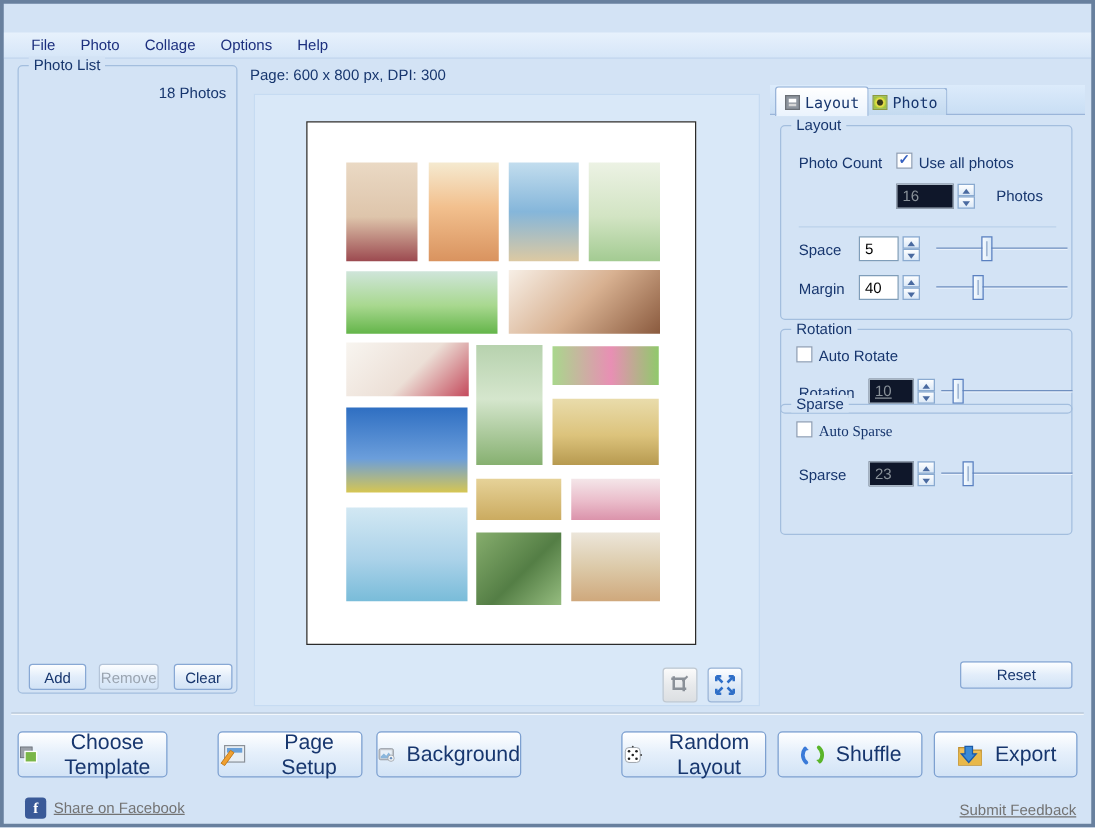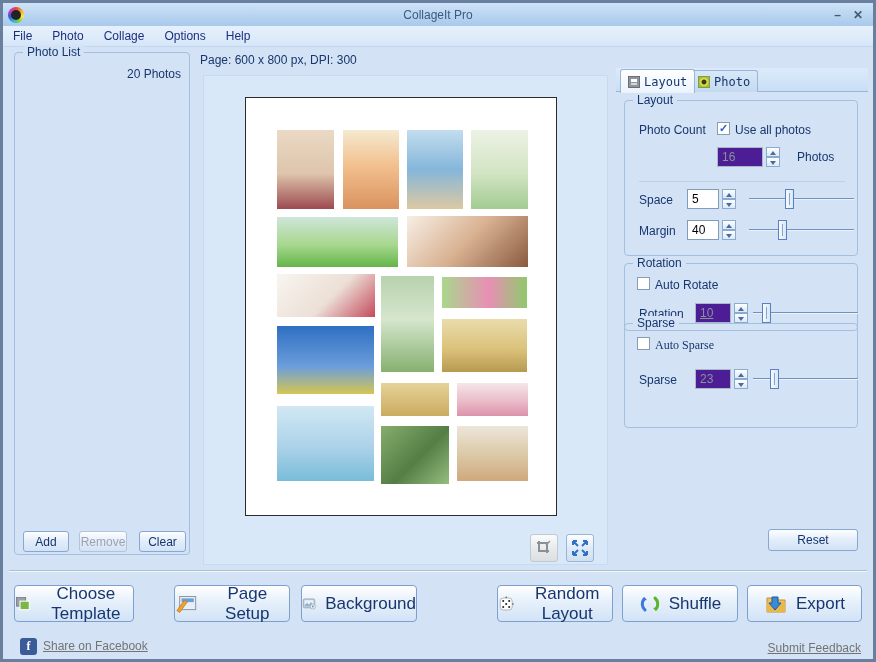--- a/index.html
+++ b/index.html
@@ -20,21 +20,21 @@
   .app-icon::after { content:""; position:absolute; left:3px; top:3px; width:10px; height:10px;
     border-radius:50%; background:#232323; }
   .title-text { position:absolute; left:0; right:0; text-align:center; color:#3a5a80; }
   .win-btns { margin-left:auto; display:flex; gap:12px; padding-right:10px; color:#4a5a6a;
     font-weight:bold; }
   .win-btns span { cursor:default; font-size:12px; }
 
   
   .menubar { position:absolute; left:0; top:23px; width:870px; height:21px;
     background:linear-gradient(180deg,#e7f1fc,#d6e6f8);
-    border-bottom:1px solid #c2d6ee; display:flex; align-items:center; padding-left:0; }
+    border-bottom:1px solid #c2d6ee; display:flex; align-items:center; padding-left:12px; }
   .menu-item { padding:2px 10px; color:#1c2f7e; }
 
   
   .groupbox { position:absolute; border:1px solid #a3bede; border-radius:4px; }
   .group-legend { position:absolute; top:-8px; left:8px; background:#d3e3f5;
     padding:0 4px; color:#17366e; }
   .photo-group { left:11px; top:49px; width:176px; height:503px; }
   .photo-count { position:absolute; top:14px; right:8px; color:#17366e; }
   .listbox { position:absolute; left:12px; top:33px; width:158px; height:434px;
     background:#fff; border:1px solid #7f9db9; overflow:hidden; }
@@ -91,21 +91,21 @@
   .grp-layout { left:621px; top:97px; width:234px; height:156px; }
   .grp-rotation { left:621px; top:260px; width:234px; height:68px; }
   .grp-sparse { left:621px; top:320px; width:234px; height:105px; }
   .lbl { position:absolute; color:#17366e; }
   .checkbox { position:absolute; width:13px; height:13px; background:#fff;
     border:1px solid #8a9cb4; text-align:center; line-height:11px; font-size:11px;
     color:#3560c0; font-weight:bold; }
   .cb-label { position:absolute; color:#17366e; }
   .txtbox { position:absolute; height:20px; border:1px solid #7f9db9; background:#fff;
     font-family:inherit; font-size:12px; padding:0 4px; color:#000; }
-  .txtbox:disabled { background:#4c1d95; color:#8a929a; border-color:#aab8c6; }
+  .txtbox:disabled { background:#0f172a; color:#8a929a; border-color:#aab8c6; }
   .spin { position:absolute; width:14px; height:20px; display:flex; flex-direction:column; }
   .spin span { flex:1; border:1px solid #8aaad0; background:linear-gradient(180deg,#fdfeff,#dce9f7);
     position:relative; }
   .spin span.up::after, .spin span.dn::after { content:""; position:absolute; left:3px;
     border-left:3px solid transparent; border-right:3px solid transparent; }
   .spin span.up::after { top:3px; border-bottom:4px solid #4a6aa0; }
   .spin span.dn::after { top:3px; border-top:4px solid #4a6aa0; }
   .slider { position:absolute; width:105px; height:20px; }
   .slider .track { position:absolute; left:0; right:0; top:9px; height:1px; background:#7090c0;
     box-shadow:0 1px 0 #eaf2fc; }
@@ -129,40 +129,32 @@
   .fb-icon { position:absolute; left:17px; top:635px; width:17px; height:17px; border-radius:3px;
     background:#3a5a98; color:#fff; font-weight:bold; text-align:center; line-height:17px;
     font-family:"Liberation Serif", serif; }
 </style>
 </head>
 <body>
 
 <div class="window">
 <div class="client">
 
-  <div class="titlebar">
-    <div class="app-icon"></div>
-    <div class="title-text">CollageIt Pro</div>
-    <div class="win-btns">
-      <span>–</span>
-      <span>✕</span>
-    </div>
-  </div>
 
   <div class="menubar" id="menubar">
         <span class="menu-item">File</span>
         <span class="menu-item">Photo</span>
         <span class="menu-item">Collage</span>
         <span class="menu-item">Options</span>
         <span class="menu-item">Help</span>
       </div>
 
   <div class="groupbox photo-group">
     <span class="group-legend">Photo List</span>
-    <span class="photo-count">20 Photos</span>
+    <span class="photo-count">18 Photos</span>
     <div class="pl-buttons">
       <button class="btn-add">Add</button>
       <button class="btn-remove">Remove</button>
       <button class="btn-clear">Clear</button>
     </div>
   </div>
 
   <div class="page-info">Page: 600 x 800 px, DPI: 300</div>
   <div class="workspace">
     <div class="collage-page" id="collage-page">

